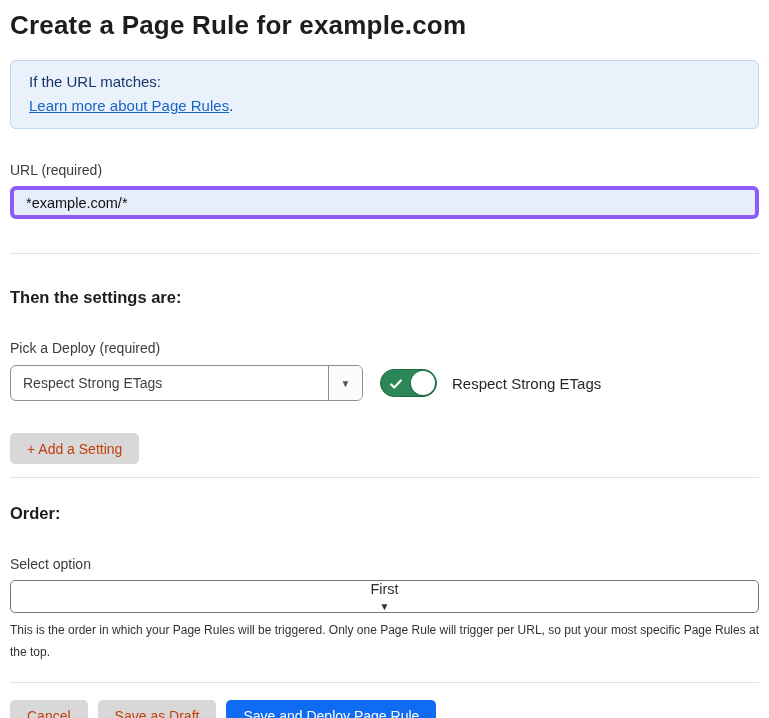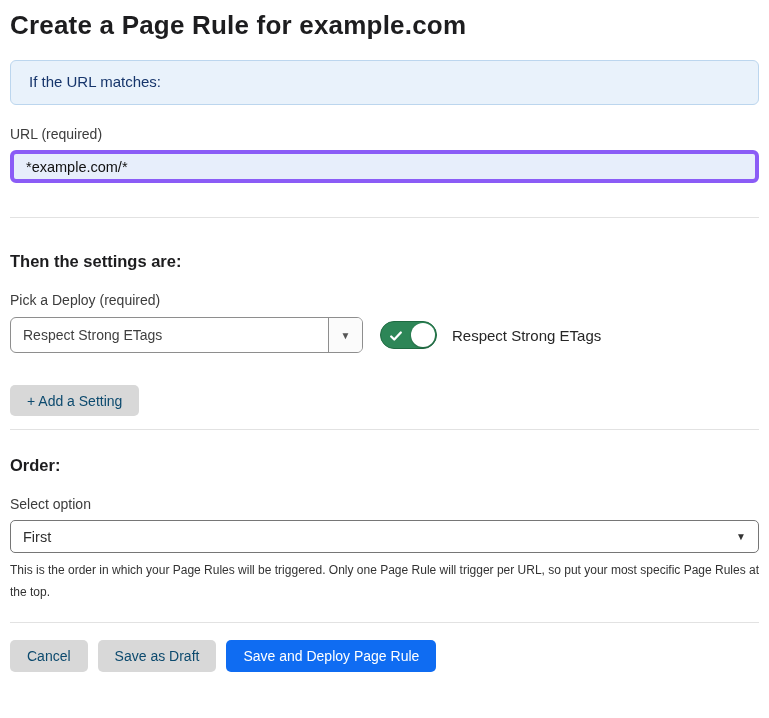--- a/index.html
+++ b/index.html
@@ -27,21 +27,21 @@
     font-size: 15px;
     line-height: 24px;
   }
   .info-box .info-heading { font-weight: normal; }
   .info-box a.info-link {
     color: #1b62c9;
     text-decoration: underline;
     cursor: pointer;
   }
   .field-label {
-    margin-top: 21px;
+    margin-top: 33px;
     font-size: 14px;
     color: #3c3c3c;
   }
   .url-input {
     display: block;
     margin-top: 8px;
     width: 749px;
     height: 33px;
     background: #e7eefb;
     border: 4px solid #8b5cf6;
@@ -136,39 +136,40 @@
   .btn {
     display: inline-block;
     border: none;
     border-radius: 5px;
     font-family: "Liberation Sans", sans-serif;
     font-size: 14px;
     cursor: pointer;
   }
   .btn-gray {
     background: #d8d8d8;
-    color: #0c4a6e;
+    color: #c2410c;
   }
   .add-setting-btn {
     margin-top: 32px;
     height: 31px;
     padding: 0 17px;
   }
   .order-select {
     margin-top: 8px;
     width: 749px;
     height: 33px;
     background: #ffffff;
     border: 1px solid #767676;
     border-radius: 5px;
     display: flex;
     align-items: center;
     justify-content: space-between;
     padding: 0 12px;
     cursor: pointer;
+    flex-direction: column;
   }
   .order-select .select-value {
     font-size: 14.5px;
     color: #2e2e2e;
   }
   .order-select .select-arrow {
     font-size: 10px;
     color: #333;
   }
   .helper-text {
@@ -192,20 +193,21 @@
 </style>
 </head>
 <body>
 
 
 
 <h1 class="page-title">Create a Page Rule for example.com</h1>
 
 <div class="info-box">
   <div class="info-heading">If the URL matches:</div>
+  <div class="info-link-line"><a class="info-link">Learn more about Page Rules</a><span>.</span></div>
 </div>
 
 <div class="field-label">URL (required)</div>
 <input class="url-input" type="text" value="*example.com/*" style="">
 
 <hr class="divider divider-1">
 
 <div class="section-heading settings-heading">Then the settings are:</div>
 
 <div class="field-label">Pick a Deploy (required)</div>

